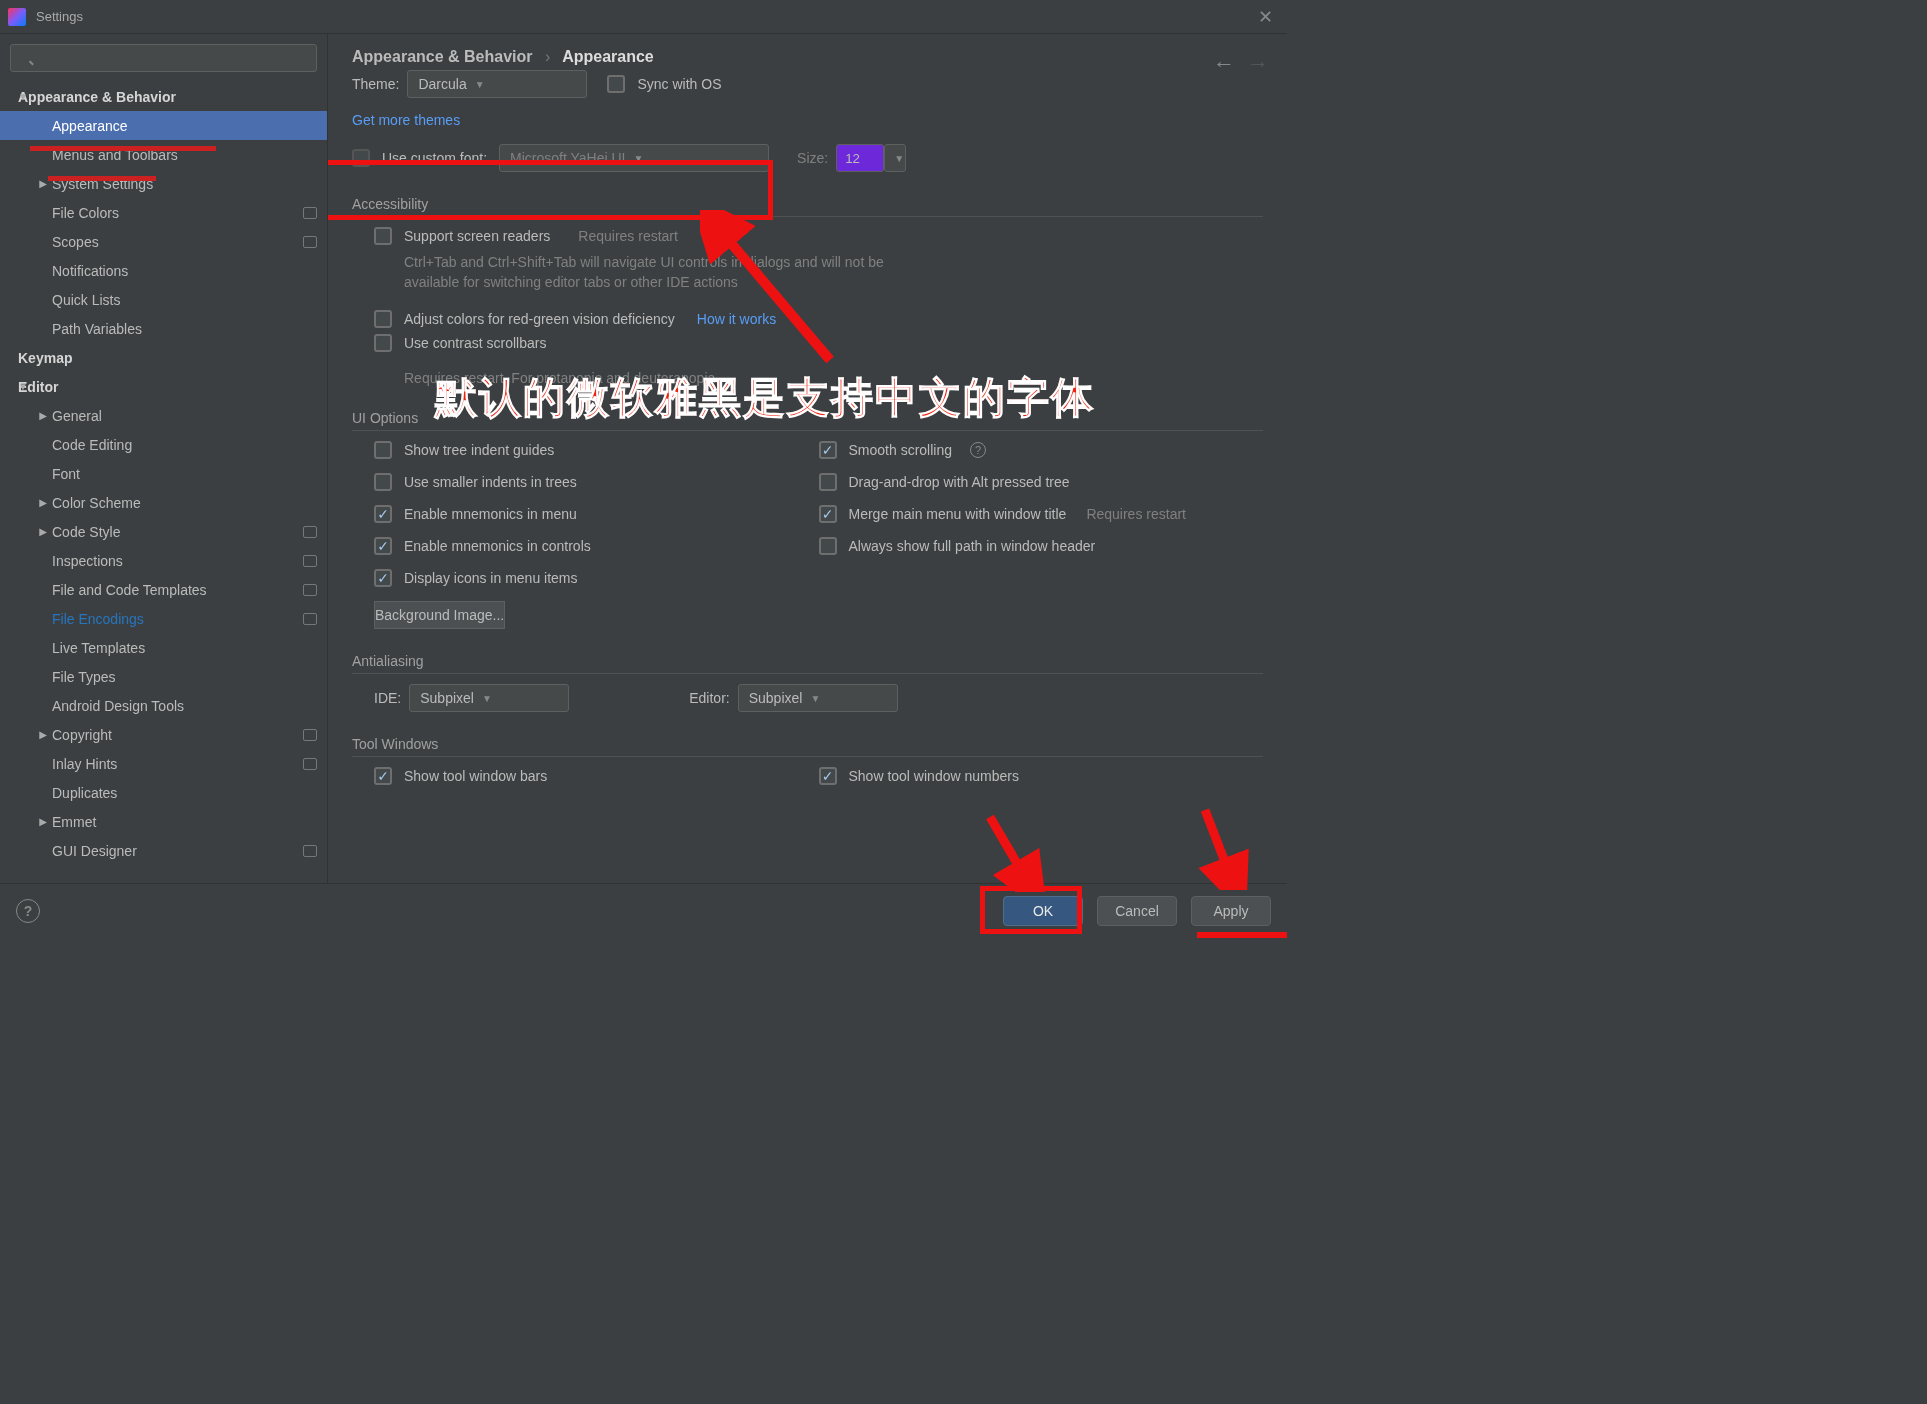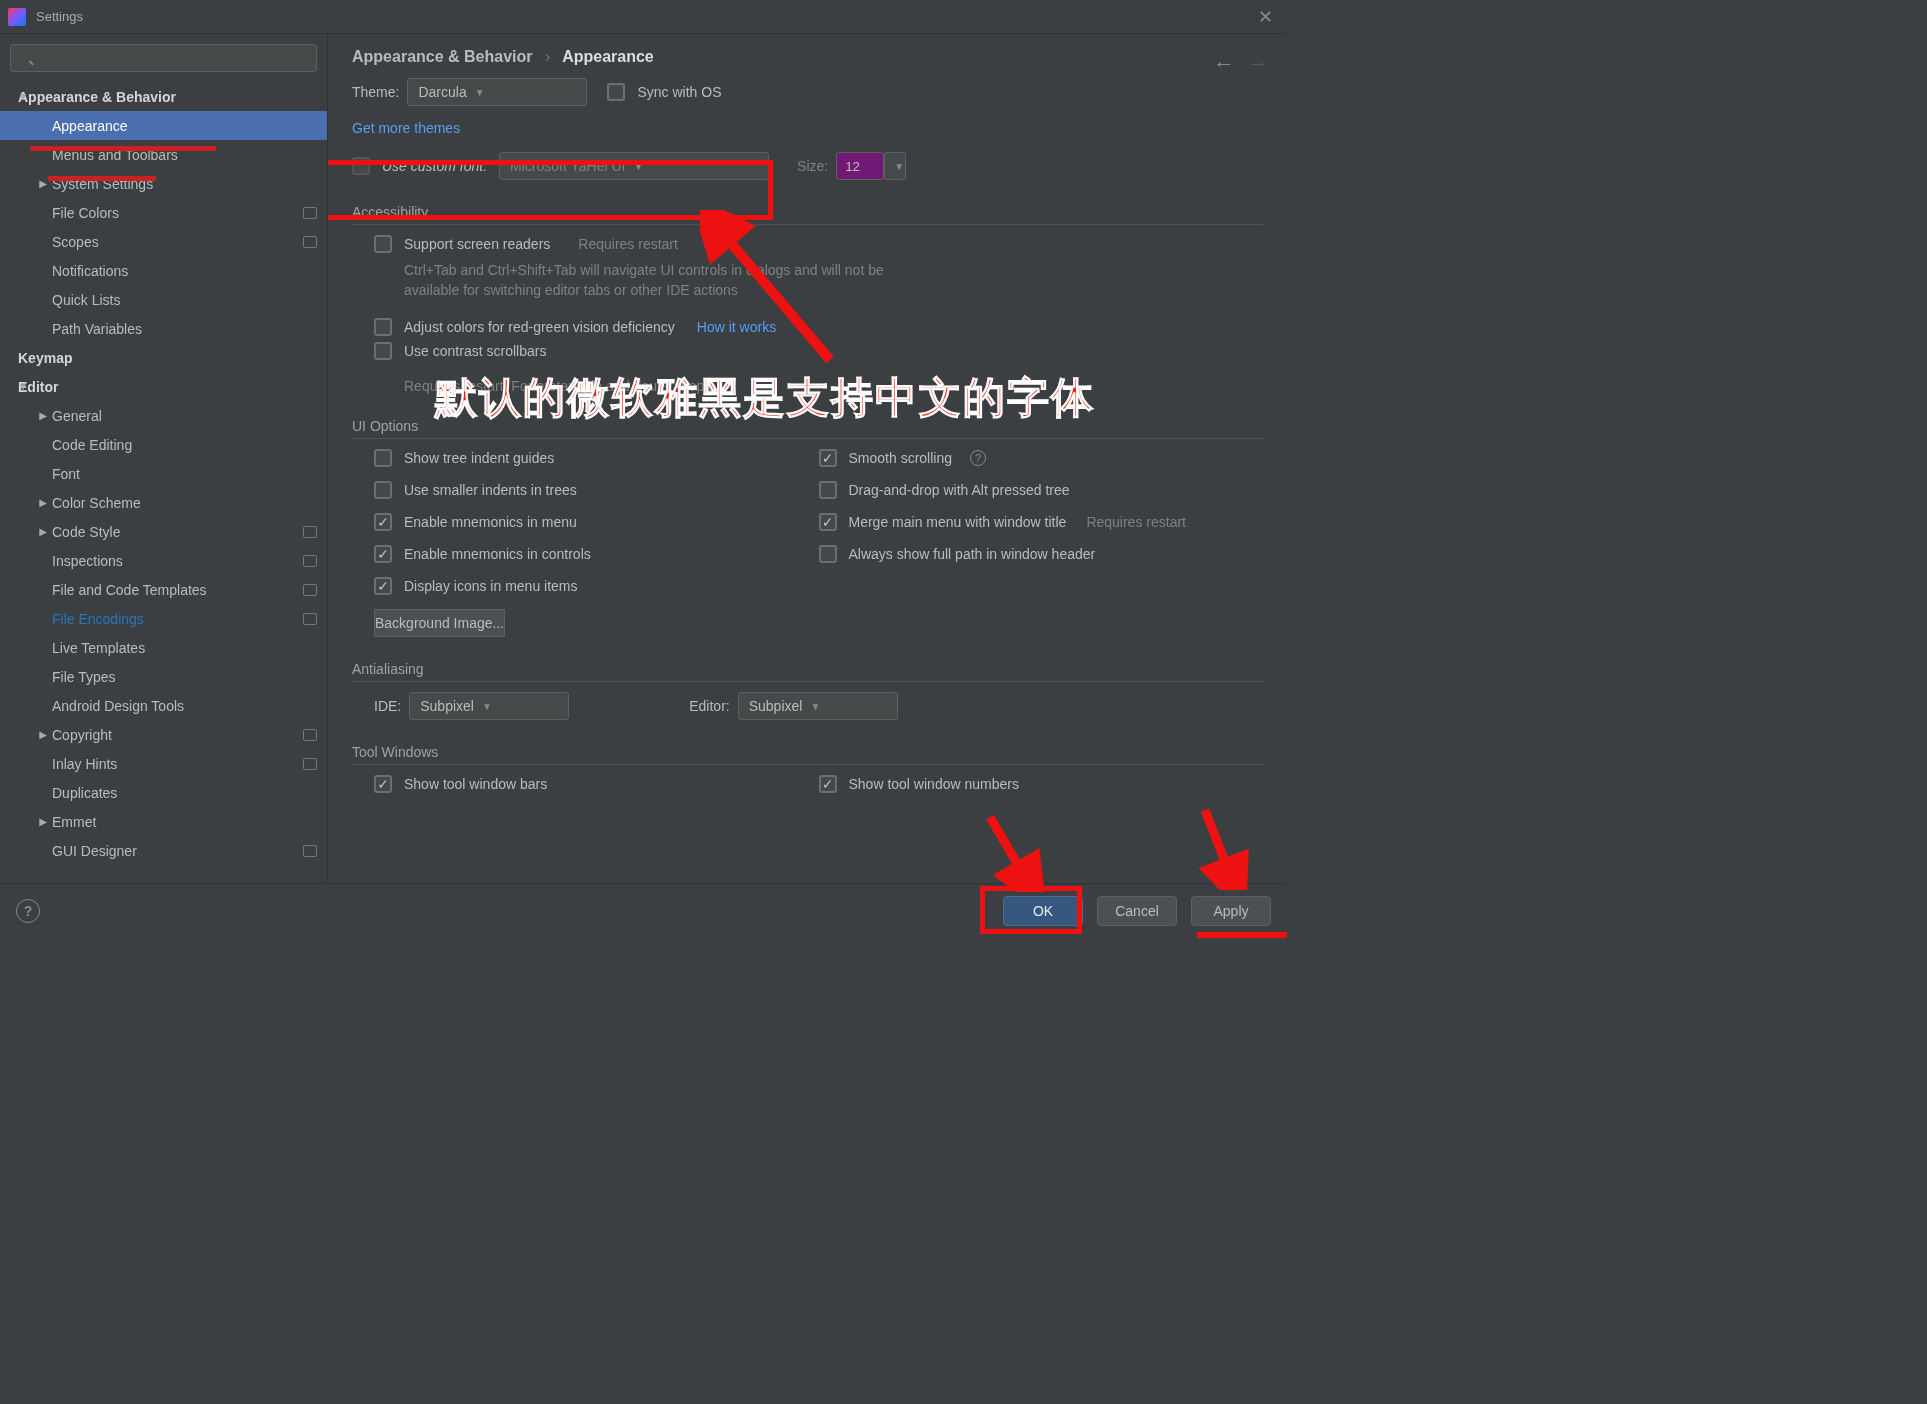--- a/index.html
+++ b/index.html
@@ -121,21 +121,21 @@
 }
 .navarrows {
   position:absolute;
   right:18px; top:14px;
   display:flex;
   gap:12px;
 }
 .navarrows span { color:#888; font-size:22px; cursor:pointer;}
 .navarrows span.disabled { color:#555; }
 
-.breadcrumb { font-size:16px; margin-bottom:12px; color:#bbb; font-weight:bold;}
+.breadcrumb { font-size:16px; margin-bottom:4px; color:#bbb; font-weight:bold;}
 .breadcrumb .sep { color:#777; margin:0 8px; font-weight:normal;}
 .breadcrumb .strong { color:#ddd; }
 
 .row { display:flex; align-items:center; margin-bottom:14px; }
 .select {
   display:inline-flex;
   align-items:center;
   justify-content:flex-start;
   background:#45494a;
   border:1px solid #5e6060;
@@ -182,21 +182,21 @@
 .button {
   background:#4c5052;
   border:1px solid #5e6060;
   border-radius:0;
   padding:5px 0;
   color:#bbb;
   cursor:pointer;
   display:inline-block;
 }
 .txtbox {
-  background:#701a75;
+  background:#6d28d9;
   border:1px solid #5e6060;
   border-radius:3px;
   height:28px;
   padding:0 8px;
   color:#bbb;
 }
 
 
 .hl-box {
   position:absolute;
@@ -392,21 +392,21 @@
       <div class="cbrow">
         <span class="cb"></span>
         <span>Sync with OS</span>
       </div>
     </div>
     <div class="row">
         <span class="link">Get more themes</span>
       </div>
 
     <div class="row" style="margin-top:16px;">
-      <span class="cbrow" style="margin-right:12px;font-style:italic;">
+      <span class="cbrow" style="margin-right:12px;">
         <span class="cb disabled"></span>
         <span>Use custom font:</span>
       </span>
       <div class="select dimtxt" style="width:270px;margin-right:28px;">
         <span>Microsoft YaHei UI</span>
           <span class="caret">▼</span>
       </div>
       <span class="dimtxt">Size:</span>
       <input class="txtbox dimtxt" style="width: 48px; margin: 0px 0px 0px 8px;" value="12">
       <div class="select dimtxt" style="width:22px;padding:0 4px;justify-content:center;">

